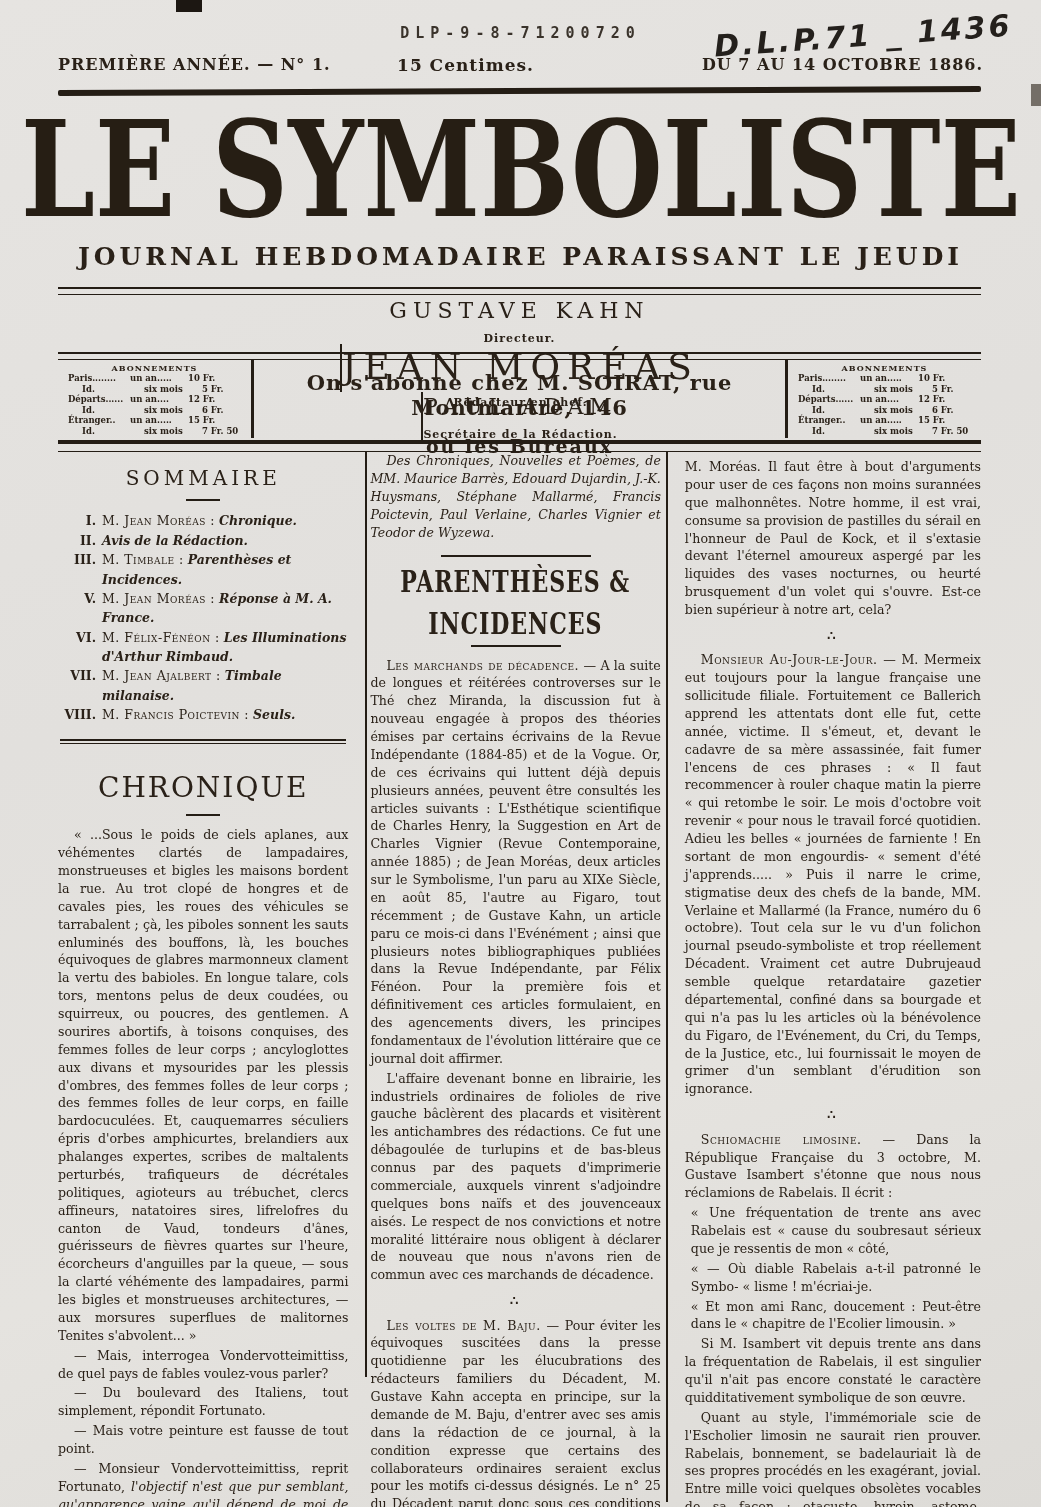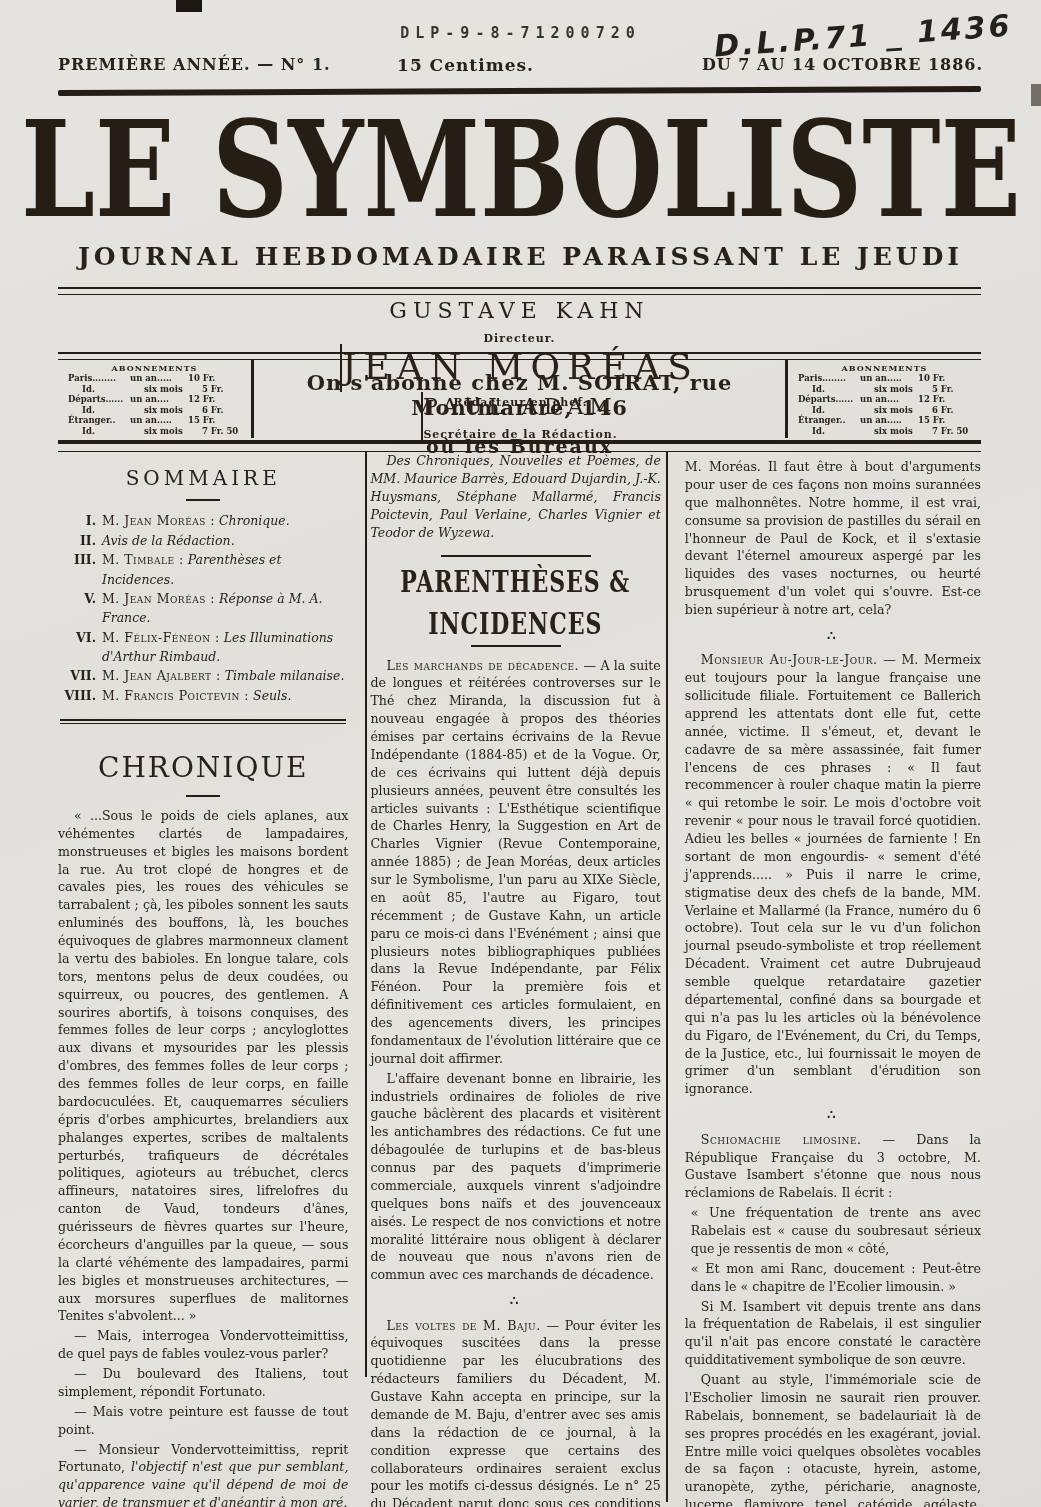--- a/index.html
+++ b/index.html
@@ -110,21 +110,21 @@
     margin-top:12px;text-indent:0;
   }
   .dash{width:34px;border-top:2px solid #241d15;margin:7px auto 10px auto;}
   .dash.wide{width:90px;}
   .sommaire-list{list-style:none;margin:4px 0 0 0;padding:0;}
   .sommaire-list li{
     display:flex;font-size:12.5px;line-height:1.55;text-align:left;
   }
   .som-num{width:38px;text-align:right;padding-right:6px;font-weight:bold;flex:none;}
   .som-body{flex:1;}
-  .som-title{font-weight:normal;font-style:italic;}
+  .som-title{font-weight:bold;font-style:italic;}
   .rule-col{border-top:2px solid #241d15;border-bottom:1px solid #241d15;height:2px;margin:14px 2px 10px 2px;}
 
   .h-chronique{
     text-align:center;font-size:28px;font-weight:normal;letter-spacing:2px;
     margin-top:24px;text-indent:0;
   }
   .rule-short{width:150px;border-top:2px solid #241d15;margin:14px auto 12px auto;}
 
   .h-parentheses{
     text-align:center;font-size:24px;font-weight:bold;letter-spacing:1px;
@@ -311,20 +311,21 @@
 
     </div>
 
     <div class="col col-r">
       <p class="noindent" style="margin-top:6px;">M. Moréas. Il faut être à bout d'arguments pour user de ces façons non moins surannées que malhonnêtes. Notre homme, il est vrai, consume sa provision de pastilles du sérail en l'honneur de Paul de Kock, et il s'extasie devant l'éternel amoureux aspergé par les liquides des vases nocturnes, ou heurté brusquement d'un volet qui s'ouvre. Est-ce bien supérieur à notre art, cela?</p>
       <p class="asterism">∴</p>
       <p><span class="lead-sc">Monsieur Au-Jour-le-Jour.</span> <span>— M. Mermeix eut toujours pour la langue française une sollicitude filiale. Fortuitement ce Ballerich apprend les attentats dont elle fut, cette année, victime. Il s'émeut, et, devant le cadavre de sa mère assassinée, fait fumer l'encens de ces phrases : « Il faut recommencer à rouler chaque matin la pierre « qui retombe le soir. Le mois d'octobre voit revenir « pour nous le travail forcé quotidien. Adieu les belles « journées de farniente ! En sortant de mon engourdis- « sement d'été j'apprends..... » Puis il narre le crime, stigmatise deux des chefs de la bande, MM. Verlaine et Mallarmé (la France, numéro du 6 octobre). Tout cela sur le vu d'un folichon journal pseudo-symboliste et trop réellement Décadent. Vraiment cet autre Dubrujeaud semble quelque retardataire gazetier départemental, confiné dans sa bourgade et qui n'a pas lu les articles où la bénévolence du Figaro, de l'Evénement, du Cri, du Temps, de la Justice, etc., lui fournissait le moyen de grimer d'un semblant d'érudition son ignorance.</span></p>
       <p class="asterism">∴</p>
       <p><span class="lead-sc">Schiomachie limosine.</span> <span>— Dans la République Française du 3 octobre, M. Gustave Isambert s'étonne que nous nous réclamions de Rabelais. Il écrit :</span></p>
       <p class="quoted">« Une fréquentation de trente ans avec Rabelais est « cause du soubresaut sérieux que je ressentis de mon « côté,</p>
+      <p class="quoted">« — Où diable Rabelais a-t-il patronné le Symbo- « lisme ! m'écriai-je.</p>
       <p class="quoted">« Et mon ami Ranc, doucement : Peut-être dans le « chapitre de l'Ecolier limousin. »</p>
       <p>Si M. Isambert vit depuis trente ans dans la fréquentation de Rabelais, il est singulier qu'il n'ait pas encore constaté le caractère quidditativement symbolique de son œuvre.</p>
       <p>Quant au style, l'immémoriale scie de l'Escholier limosin ne saurait rien prouver. Rabelais, bonnement, se badelauriait là de ses propres procédés en les exagérant, jovial. Entre mille voici quelques obsolètes vocables de sa façon : otacuste, hyrein, astome, uranopète, zythe, péricharie, anagnoste, lucerne, flamivore, tenel, catégide, agélaste, iurt, hypernéphéliste, acut, cranocolapte, manigoule, compacture, spadonique, caprimulgue, acamas.</p>
 
     </div>
   </div>
 
 </div>
 
 </body></html>

